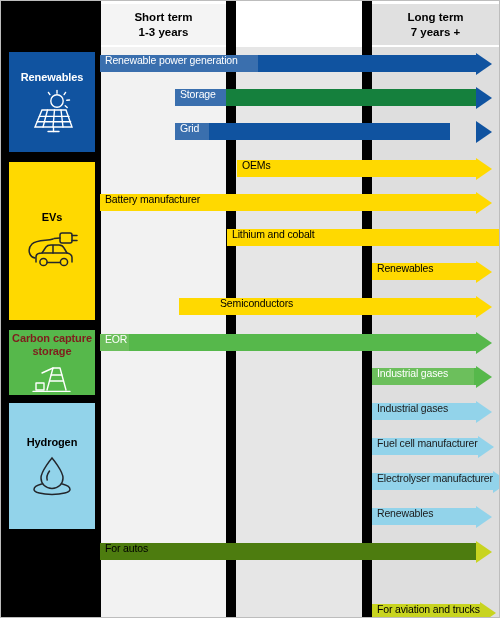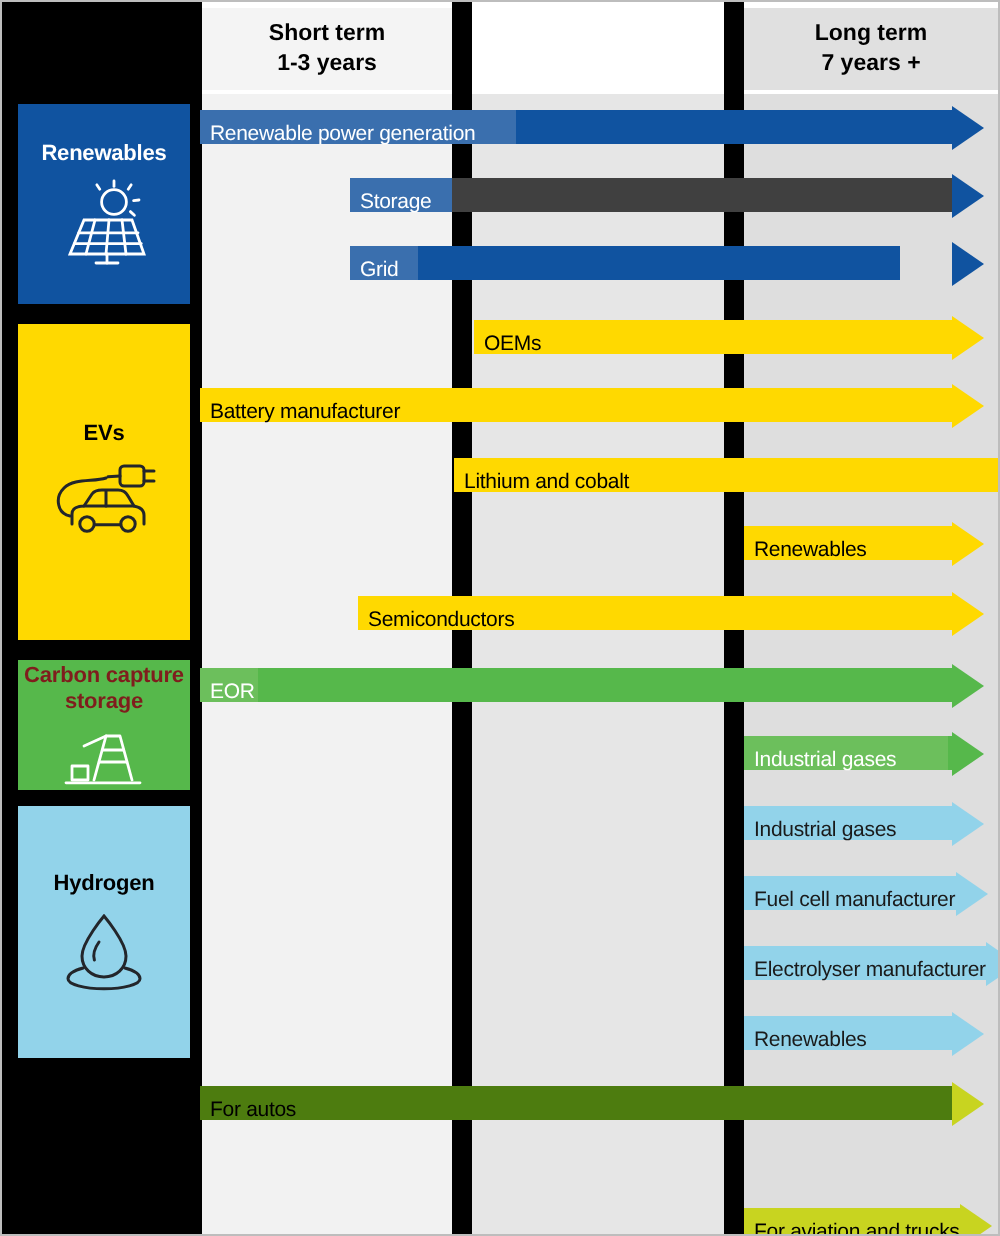--- a/index.html
+++ b/index.html
@@ -116,21 +116,21 @@
     height: 17px;
     z-index: 20;
     display: flex;
     align-items: center;
   }
   .bar-body {
     position: relative;
     height: 17px;
     flex: 1 1 auto;
     display: flex;
-    align-items: flex-end;
+    align-items: flex-start;
     box-sizing: border-box;
   }
   .bar-label {
     position: relative;
     z-index: 2;
     font-size: 10.5px;
     line-height: 1;
     padding-left: 5px;
     white-space: nowrap;
     letter-spacing: -0.15px;
@@ -248,21 +248,21 @@
 
 
   <div class="bar" id="bar-0" style="top: 55px; left: 100px; width: 392px;">
       <div class="bar-body" style="background: rgb(16, 83, 160);">
         <span class="bar-plate" style="background: rgb(58, 111, 174); width: 157.6px;"></span>
         <span class="bar-label" style="color: rgb(255, 255, 255);">Renewable power generation</span>
       </div>
       <div class="bar-head" style="border-left: 16px solid rgb(16, 83, 160);"></div>
     </div>
   <div class="bar" id="bar-1" style="top: 89px; left: 175px; width: 317px;">
-      <div class="bar-body" style="background: #404040;">
+      <div class="bar-body" style="background: #15803d;">
         <span class="bar-plate" style="background: rgb(58, 111, 174); width: 51.2px;"></span>
         <span class="bar-label" style="color: rgb(255, 255, 255);">Storage</span>
       </div>
       <div class="bar-head" style="border-left: 16px solid rgb(16, 83, 160);"></div>
     </div>
   <div class="bar" id="bar-2" style="top: 123px; left: 175px; width: 317px; gap: 26px;">
       <div class="bar-body" style="background: rgb(16, 83, 160);">
         <span class="bar-plate" style="background: rgb(58, 111, 174); width: 34.4px;"></span>
         <span class="bar-label" style="color: rgb(255, 255, 255);">Grid</span>
       </div>
@@ -287,21 +287,21 @@
       </div>
       <div class="bar-head" style="border-left: 16px solid rgb(255, 217, 0);"></div>
     </div>
   <div class="bar" id="bar-6" style="top: 263px; left: 372px; width: 120px;">
       <div class="bar-body" style="background: rgb(255, 217, 0);">
         <span class="bar-label" style="color: rgb(0, 0, 0);">Renewables</span>
       </div>
       <div class="bar-head" style="border-left: 16px solid rgb(255, 217, 0);"></div>
     </div>
   <div class="bar" id="bar-7" style="top: 298px; left: 179px; width: 313px;">
-      <div class="bar-body" style="background: rgb(255, 217, 0);">
+      <div class="bar-body" style="background: rgb(255, 217, 0); padding-left: 36px;">
         <span class="bar-label" style="color: rgb(0, 0, 0);">Semiconductors</span>
       </div>
       <div class="bar-head" style="border-left: 16px solid rgb(255, 217, 0);"></div>
     </div>
 
   <div class="bar" id="bar-8" style="top: 334px; left: 100px; width: 392px;">
       <div class="bar-body" style="background: rgb(86, 184, 75);">
         <span class="bar-plate" style="background: rgb(108, 191, 92); width: 28.8px;"></span>
         <span class="bar-label" style="color: rgb(255, 255, 255);">EOR</span>
       </div>

